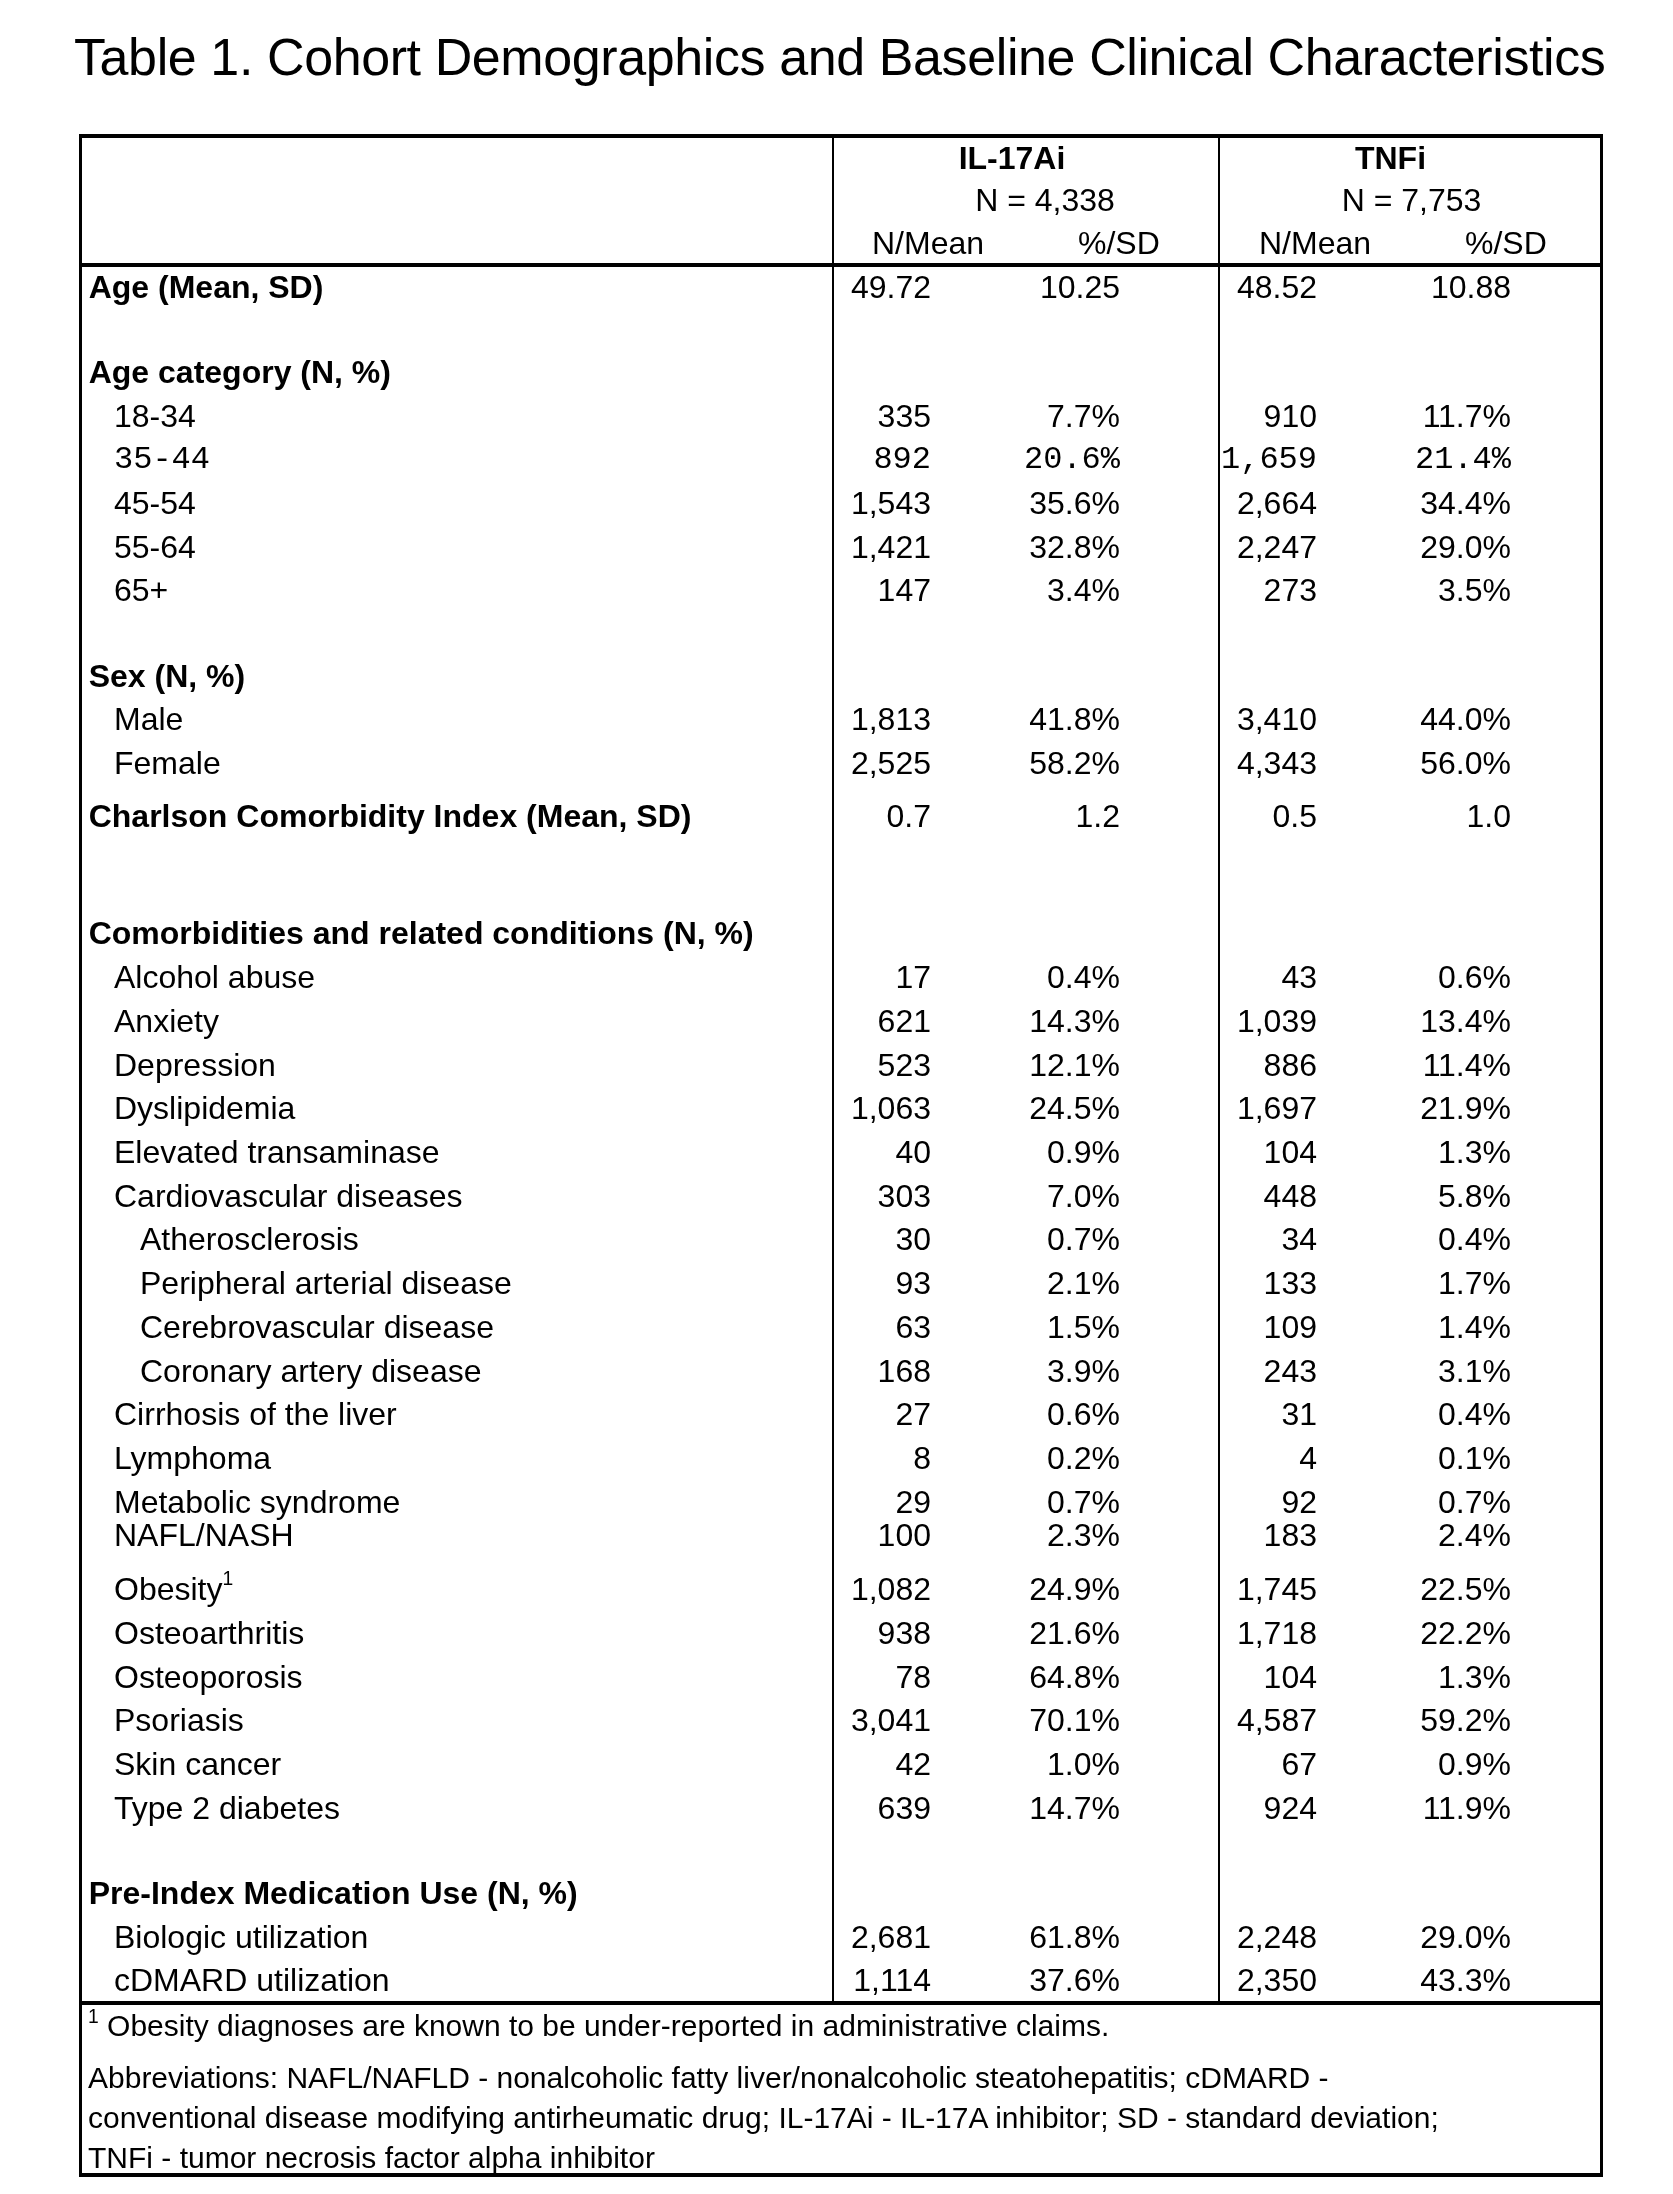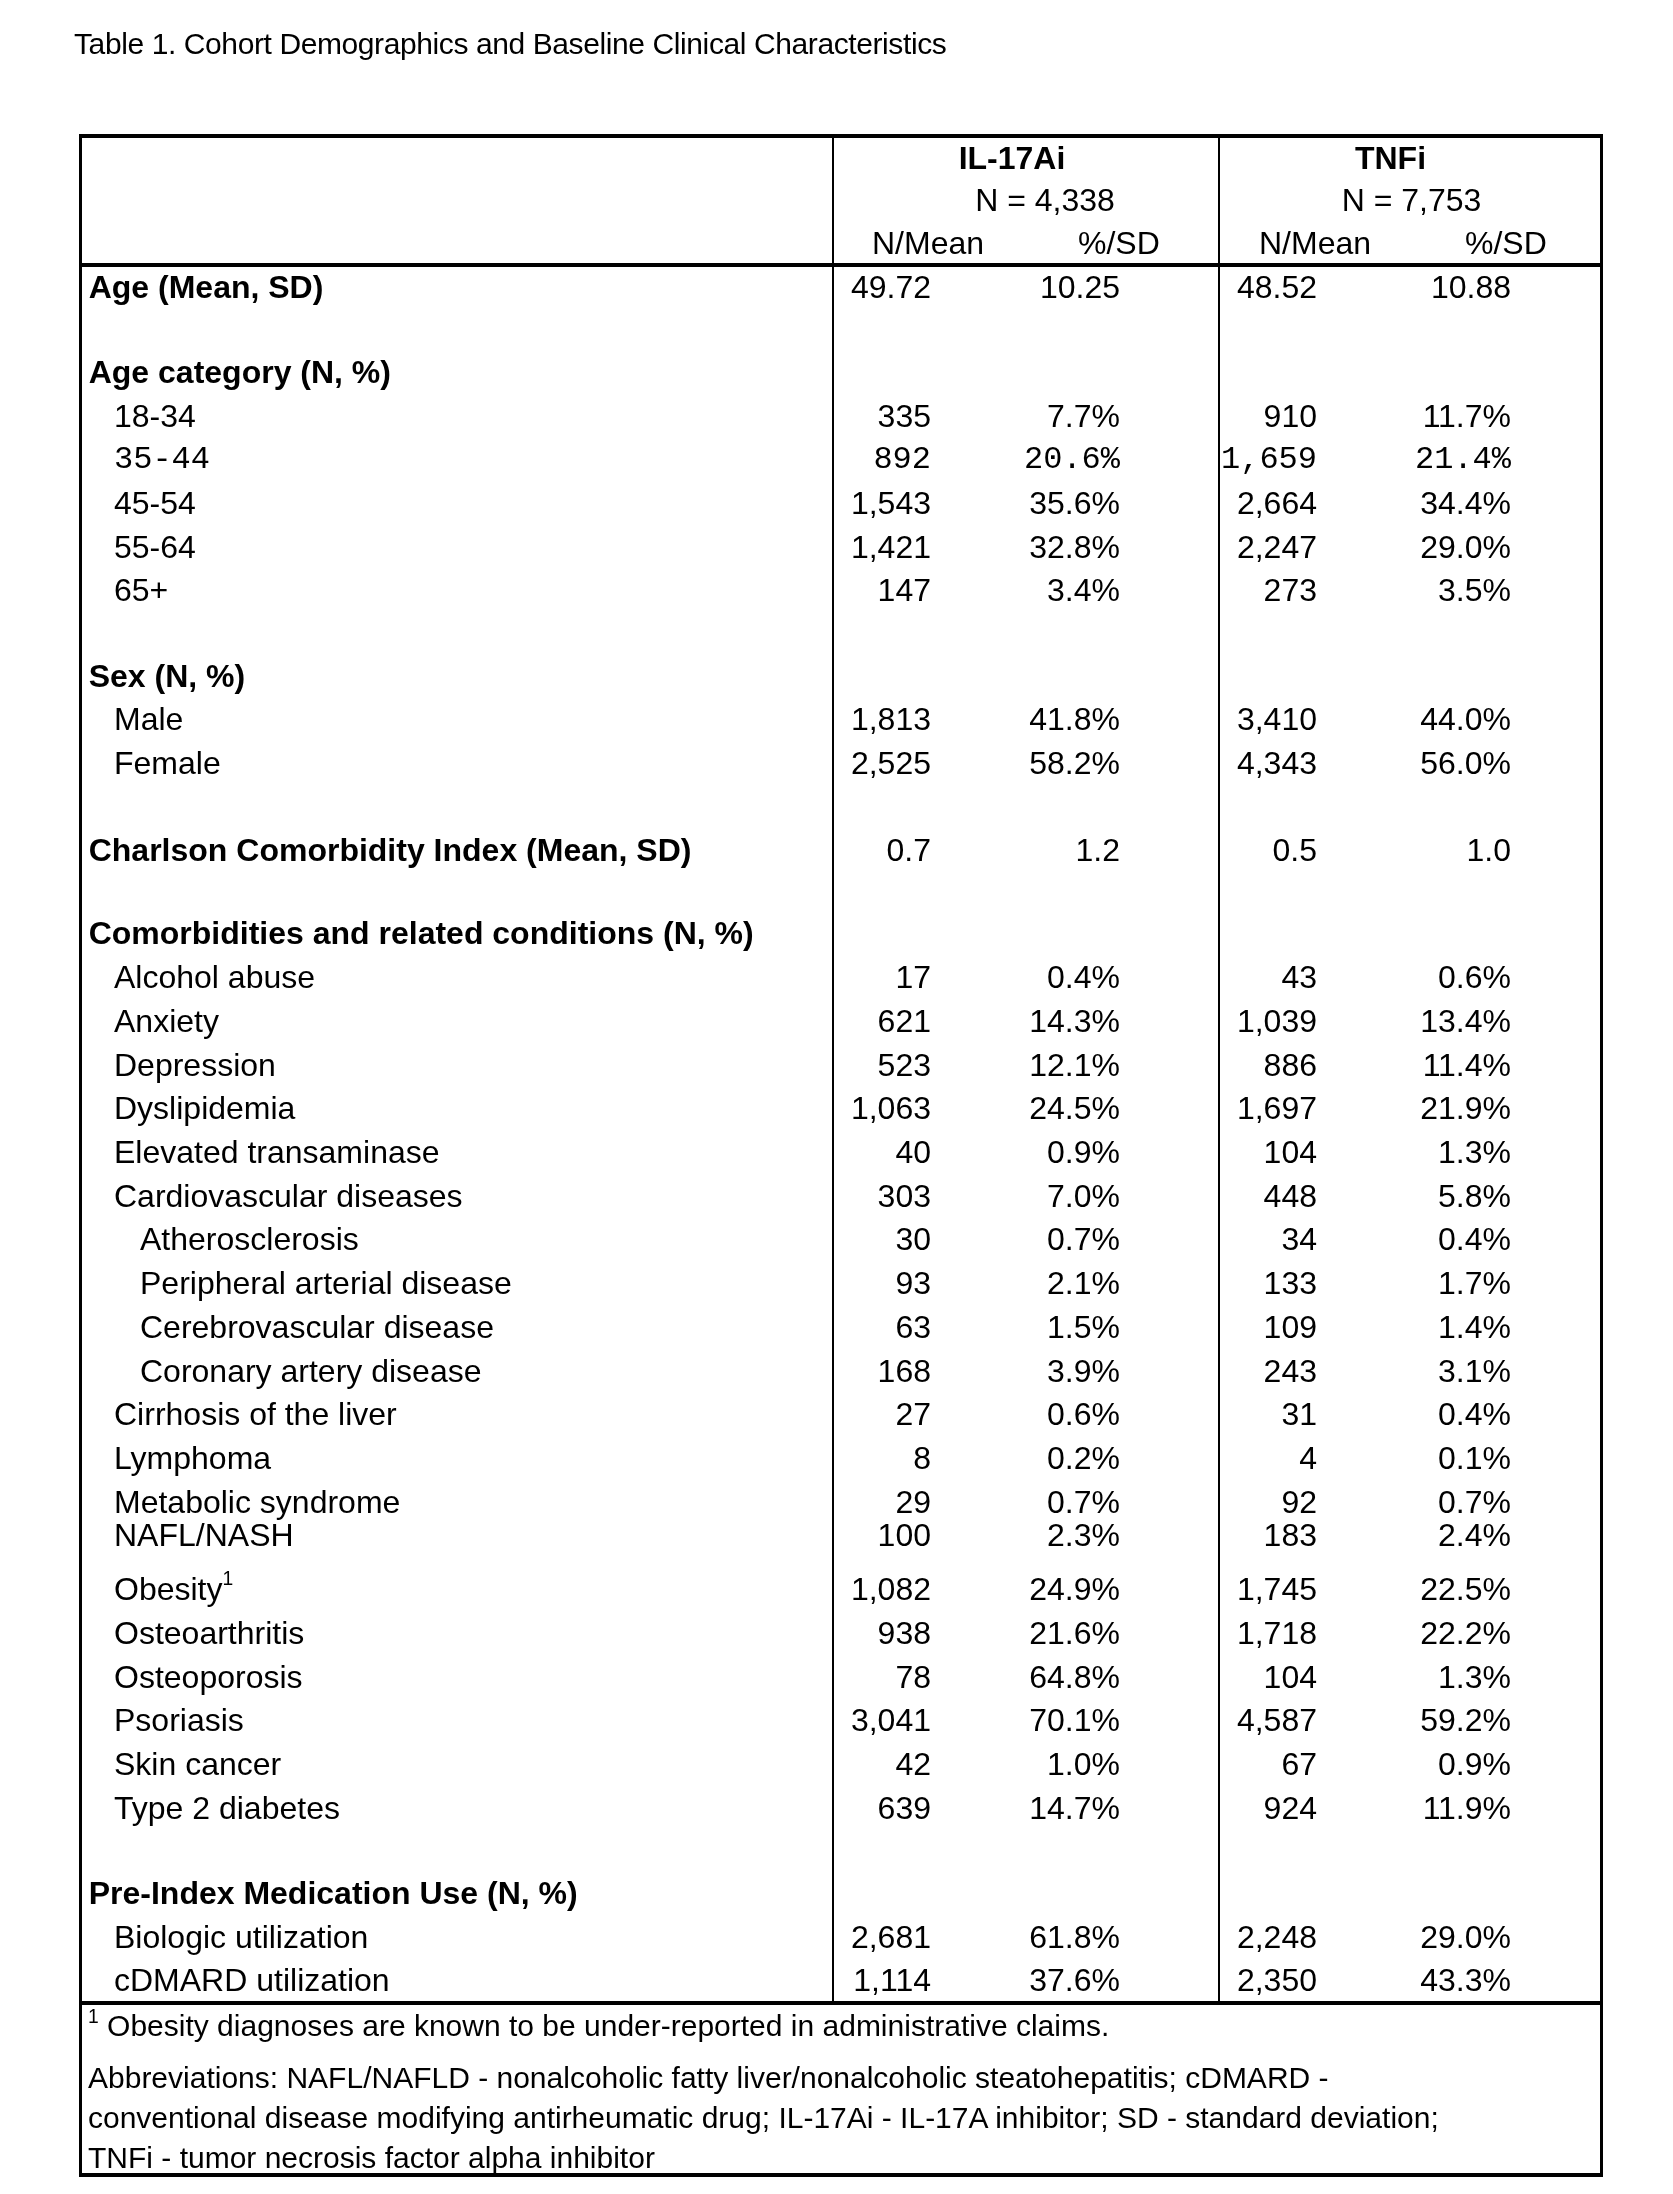--- a/index.html
+++ b/index.html
@@ -1,18 +1,18 @@
 <!DOCTYPE html>
 <html style="font-size:7px"><head>
 <meta charset="utf-8">
 <style>
   html, body { margin: 0; padding: 0; background: #ffffff; }
   body { width: 1674px; height: 2245px; position: relative; overflow: hidden;
          font-family: "Liberation Sans", "DejaVu Sans", sans-serif; color: #000; }
-  .title { position: absolute; left: 74px; top: 27px; font-size: 30px; letter-spacing: -0.4px; white-space: nowrap; }
+  .title { position: absolute; left: 74px; top: 27px; font-size: 52px; letter-spacing: -0.4px; white-space: nowrap; }
   .tbl { position: absolute; left: 79px; top: 134px; width: 1524px; height: 2043px;
          border: 3.1px solid #000; box-sizing: border-box; border-top-width: 4px; border-bottom-width: 4px; }
   .vline { position: absolute; top: 134px; width: 2.2px; background: #000; height: 1870px; }
   .hline { position: absolute; left: 79px; width: 1524px; background: #000; }
   .hdr { position: absolute; text-align: center; font-size: 32px; }
   .hdr.bold { font-weight: bold; }
   .sub { position: absolute; font-size: 32px; }
   .row { position: absolute; left: 79px; width: 1524px; height: 44px; font-size: 32px; }
   .row .lbl { position: absolute; left: 9.7px; top: 0; white-space: nowrap; }
   .row.section .lbl { font-weight: bold; }
@@ -103,21 +103,21 @@
       <div class="v c3">3,410</div>
       <div class="v c4">44.0%</div>
     </div>
     <div class="row indent1" style="top: 745px;">
       <div class="lbl"><span>Female</span></div>
       <div class="v c1">2,525</div>
       <div class="v c2">58.2%</div>
       <div class="v c3">4,343</div>
       <div class="v c4">56.0%</div>
     </div>
-    <div class="row section" style="top: 832px;">
+    <div class="row section" style="top: 798px;">
       <div class="lbl"><span>Charlson Comorbidity Index (Mean, SD)</span></div>
       <div class="v c1">0.7</div>
       <div class="v c2">1.2</div>
       <div class="v c3">0.5</div>
       <div class="v c4">1.0</div>
     </div>
     <div class="row section" style="top: 915px;">
       <div class="lbl"><span>Comorbidities and related conditions (N, %)</span></div>
     </div>
     <div class="row indent1" style="top: 959px;">

